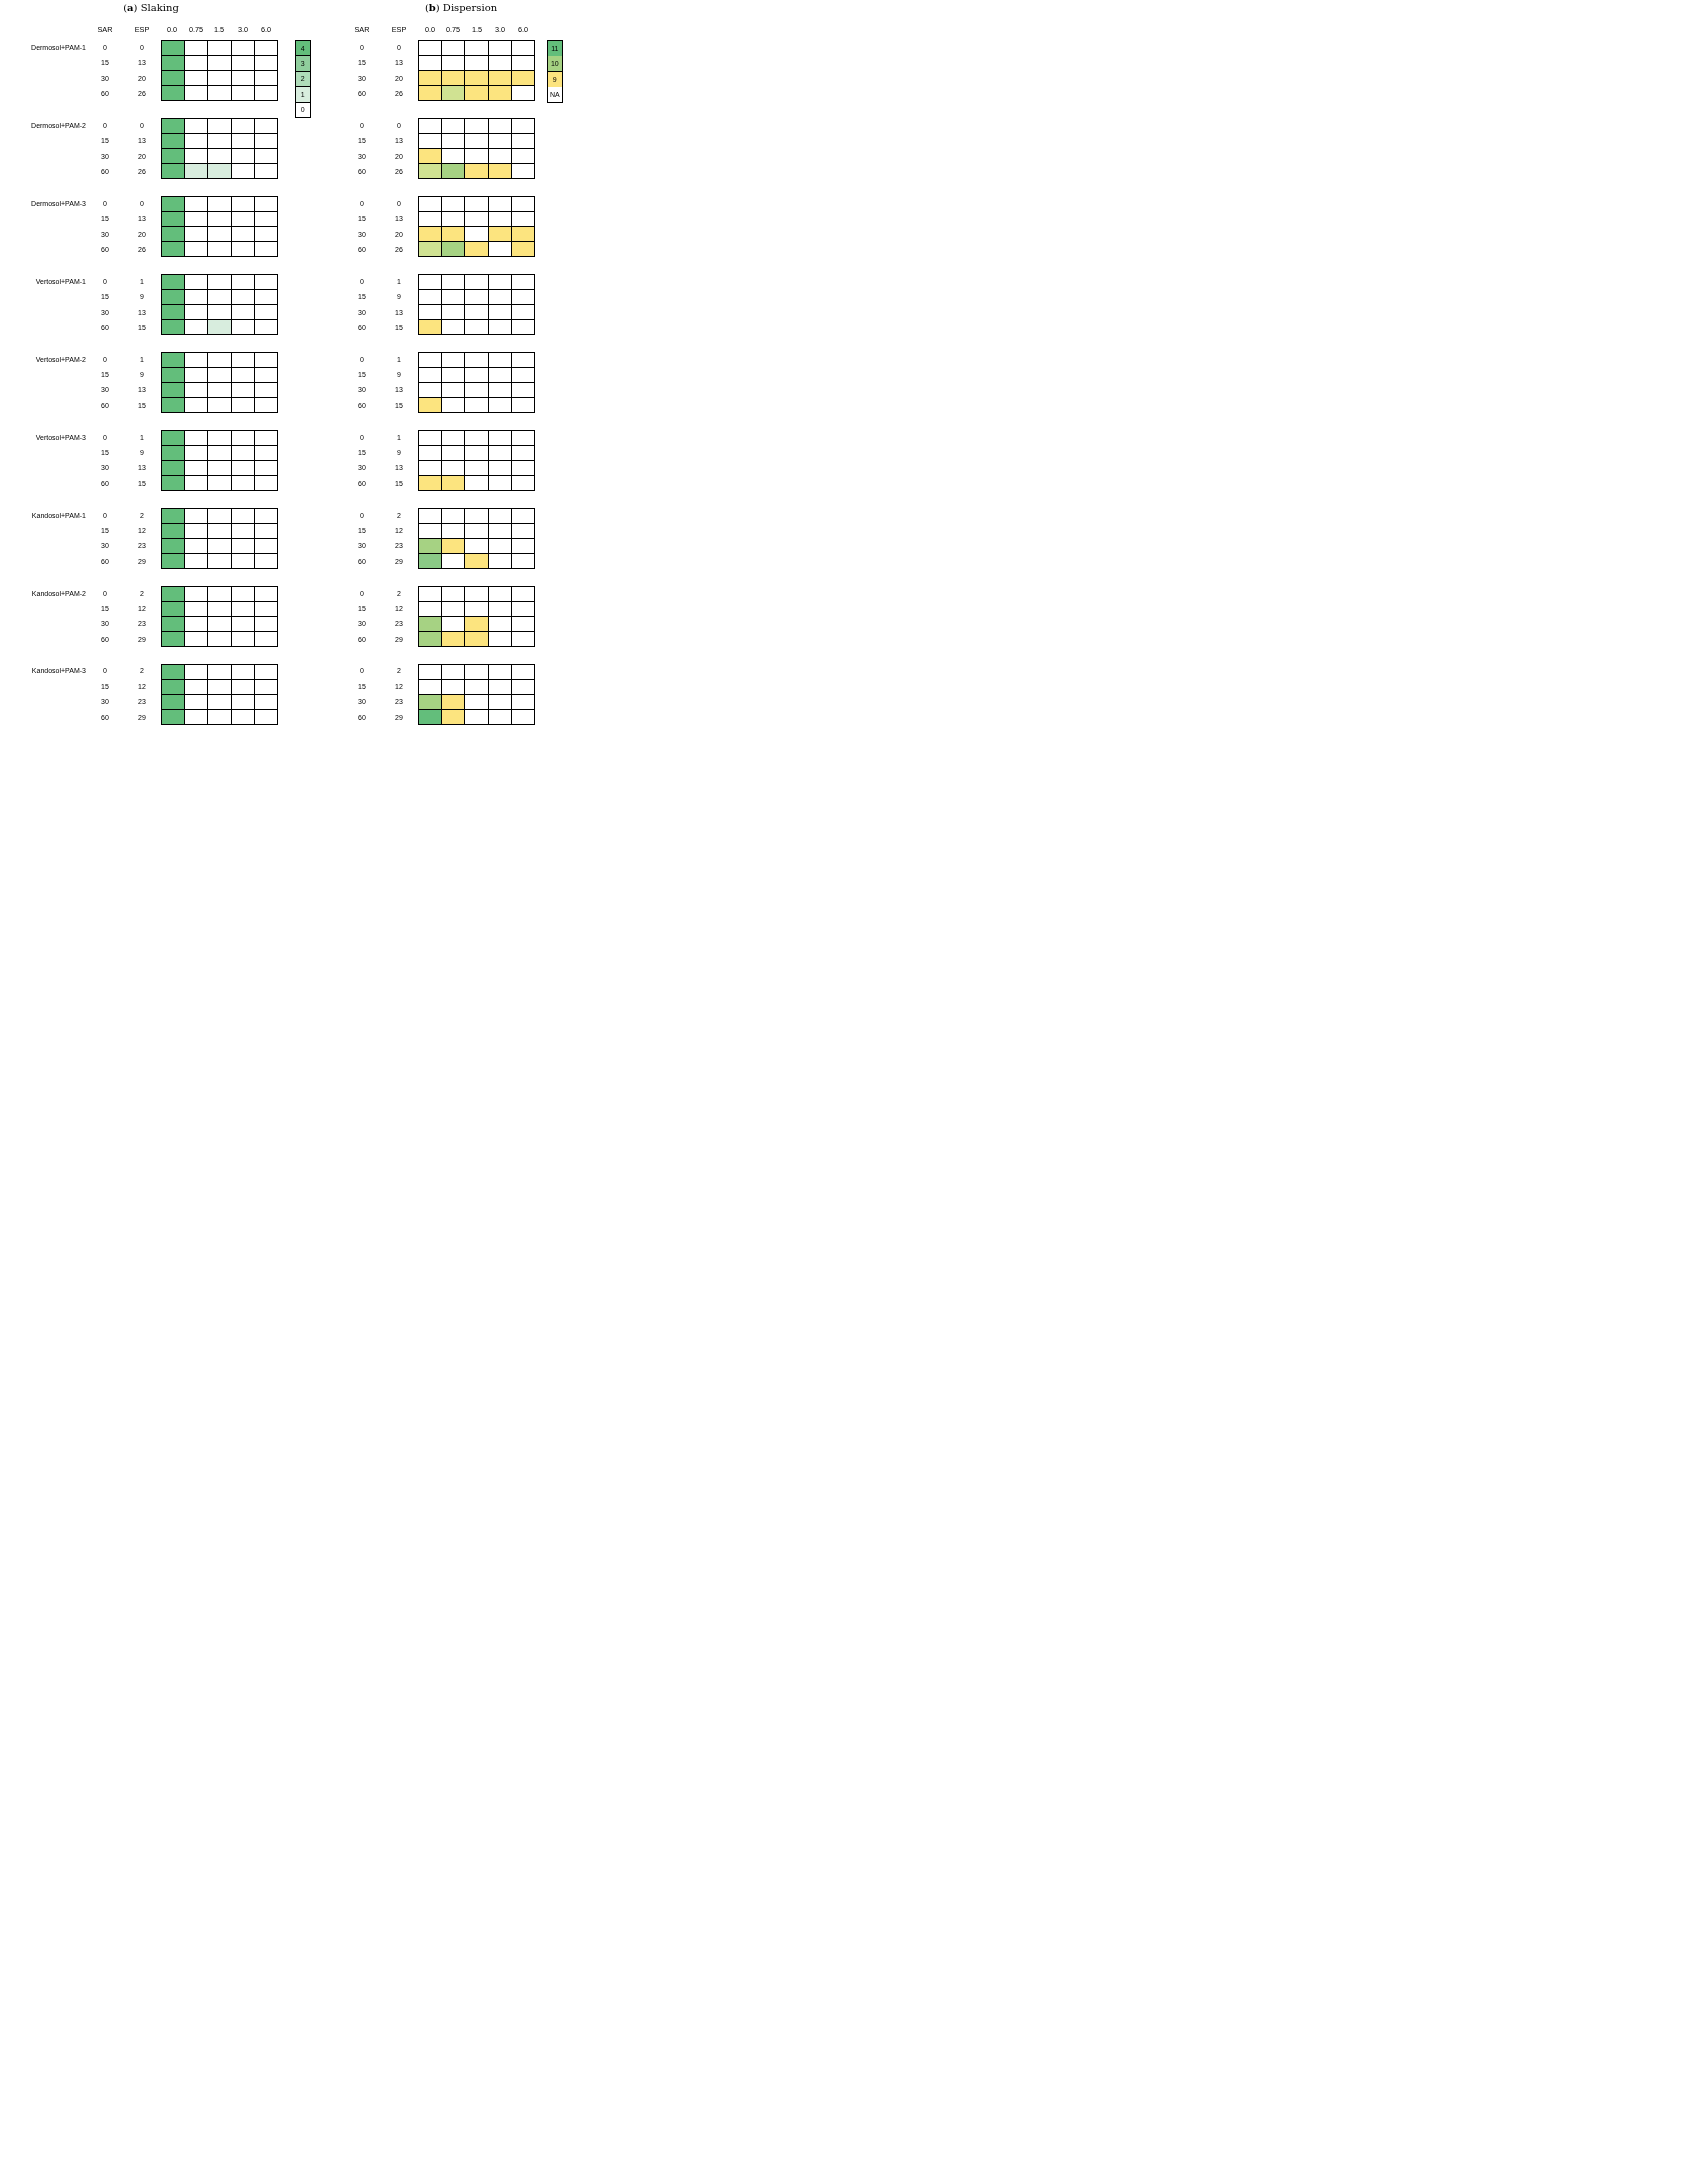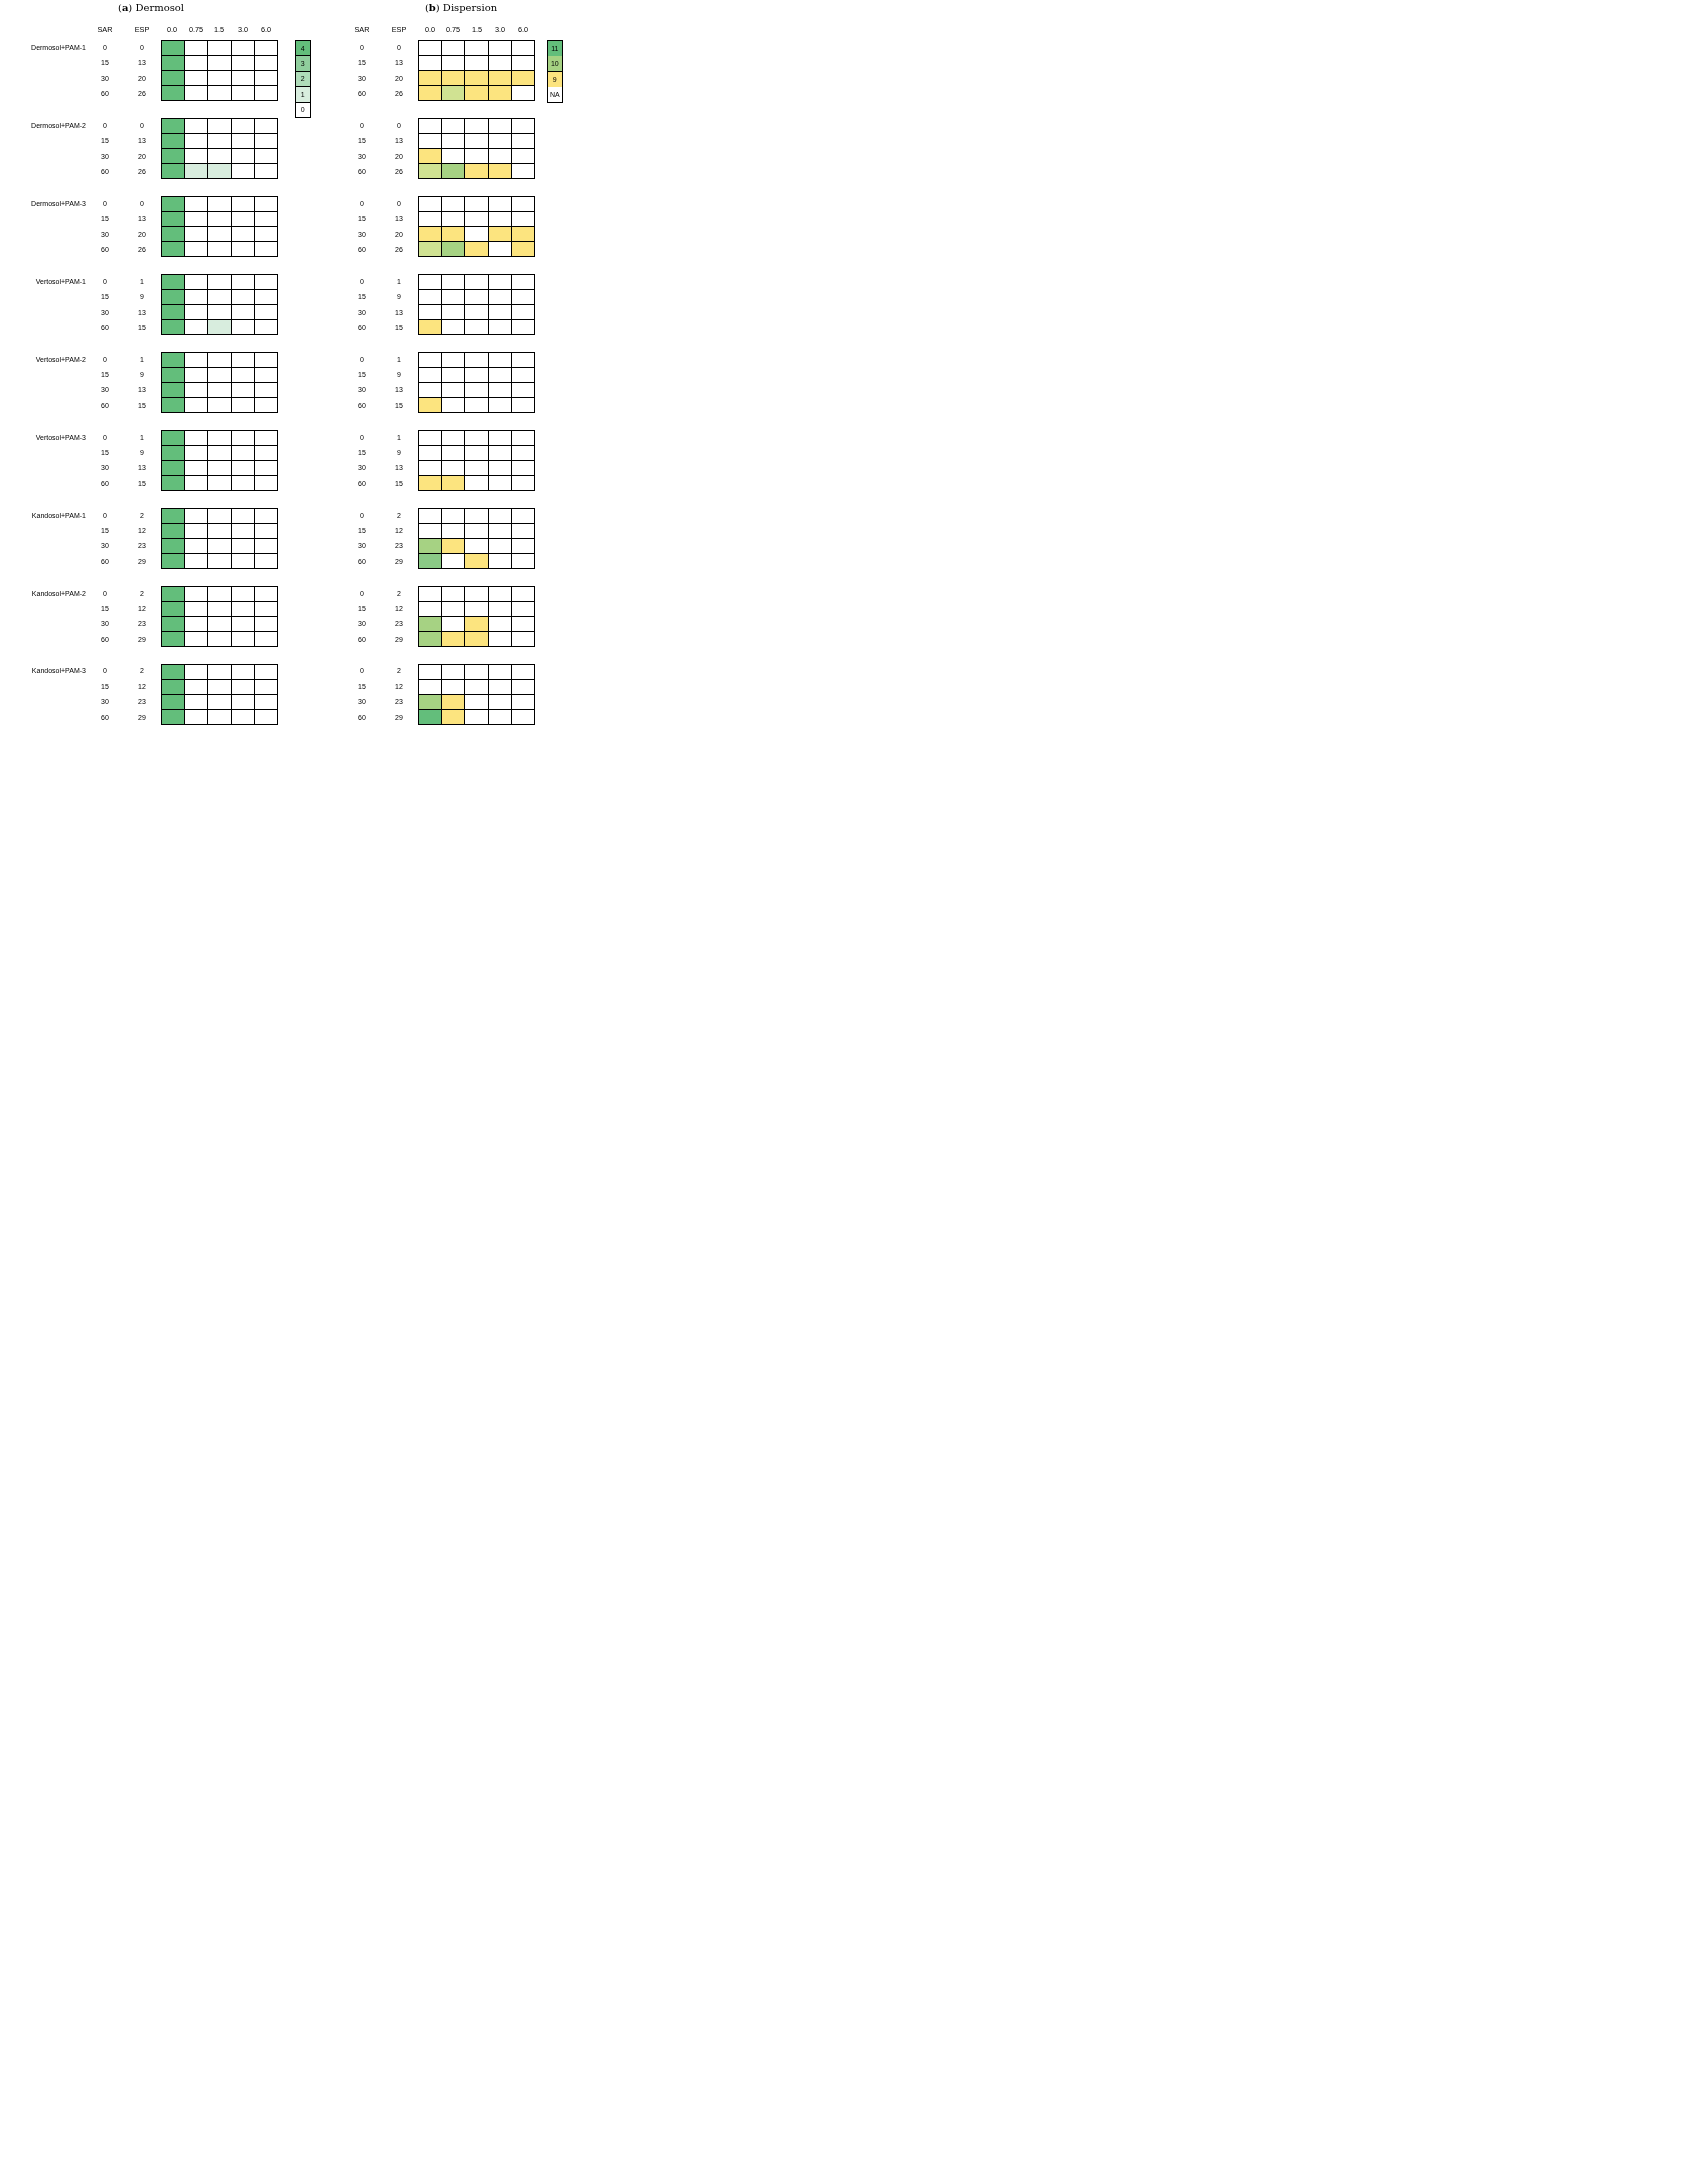--- a/index.html
+++ b/index.html
@@ -25,21 +25,21 @@
   .cell { background:#fff; }
   .legend-cell {
     display:flex; align-items:center; justify-content:center;
     font-size:7px; background:#fff;
   }
 </style>
 </head>
 <body>
 
 <div id="figure-root">
-  <div class="abs title" style="left:151px; top:1.9px;"><span>(</span><b>a</b><span>) Dermosol</span></div>
+  <div class="abs title" style="left:151px; top:1.9px;"><span>(</span><b>a</b><span>) Slaking</span></div>
   <div class="abs title" style="left:461px; top:1.9px;"><span>(</span><b>b</b><span>) Dispersion</span></div>
   <div id="built-content">
       <div class="abs hdr" style="left: 105px; top: 25px;">SAR</div>
       <div class="abs hdr" style="left: 142px; top: 25px;">ESP</div>
       <div class="abs hdr" style="left: 172px; top: 25px;">0.0</div>
       <div class="abs hdr" style="left: 196px; top: 25px;">0.75</div>
       <div class="abs hdr" style="left: 219px; top: 25px;">1.5</div>
       <div class="abs hdr" style="left: 243px; top: 25px;">3.0</div>
       <div class="abs hdr" style="left: 266px; top: 25px;">6.0</div>
       <div class="abs glabel" style="left: 0px; width: 86px; top: 43px;">Dermosol+PAM-1</div>

